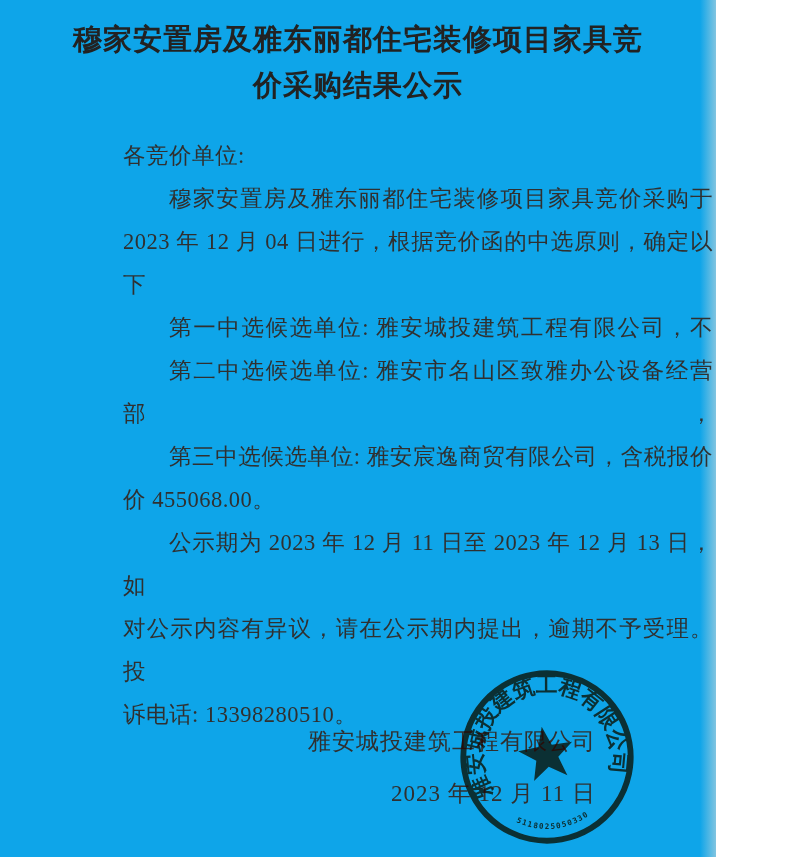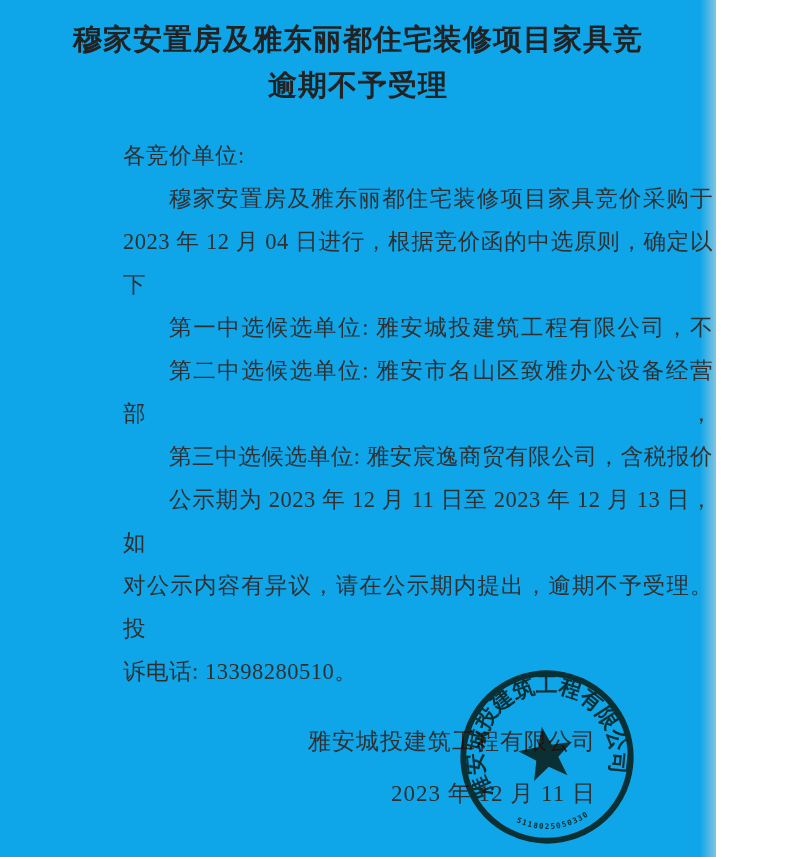--- a/index.html
+++ b/index.html
@@ -100,30 +100,31 @@
 </style>
 </head>
 <body>
 
 <div class="page">
 
   <div class="scan-edge"></div>
 
   <div class="title">
     <div>穆家安置房及雅东丽都住宅装修项目家具竞</div>
-    <div>逾期不予受理</div>
+    <div>价采购结果公示</div>
   </div>
 
   <div class="body-text">
     <div class="line">各竞价单位:</div>
     <div class="line indent fill">穆家安置房及雅东丽都住宅装修项目家具竞价采购于</div>
     <div class="line fill">2023 年 12 月 04 日进行，根据竞价函的中选原则，确定以下</div>
     <div class="line indent fill">第一中选候选单位: 雅安城投建筑工程有限公司，不</div>
     <div class="line indent fill">第二中选候选单位: 雅安市名山区致雅办公设备经营部，</div>
     <div class="line indent fill">第三中选候选单位: 雅安宸逸商贸有限公司，含税报价</div>
+    <div class="line">价 455068.00。</div>
     <div class="line indent fill">公示期为 2023 年 12 月 11 日至 2023 年 12 月 13 日，如</div>
     <div class="line fill">对公示内容有异议，请在公示期内提出，逾期不予受理。投</div>
     <div class="line">诉电话: 13398280510。</div>
   </div>
 
   <div class="signature">
     <div class="company">雅安城投建筑工程有限公司</div>
     <div class="date">2023 年 12 月 11 日</div>
   </div>
 

